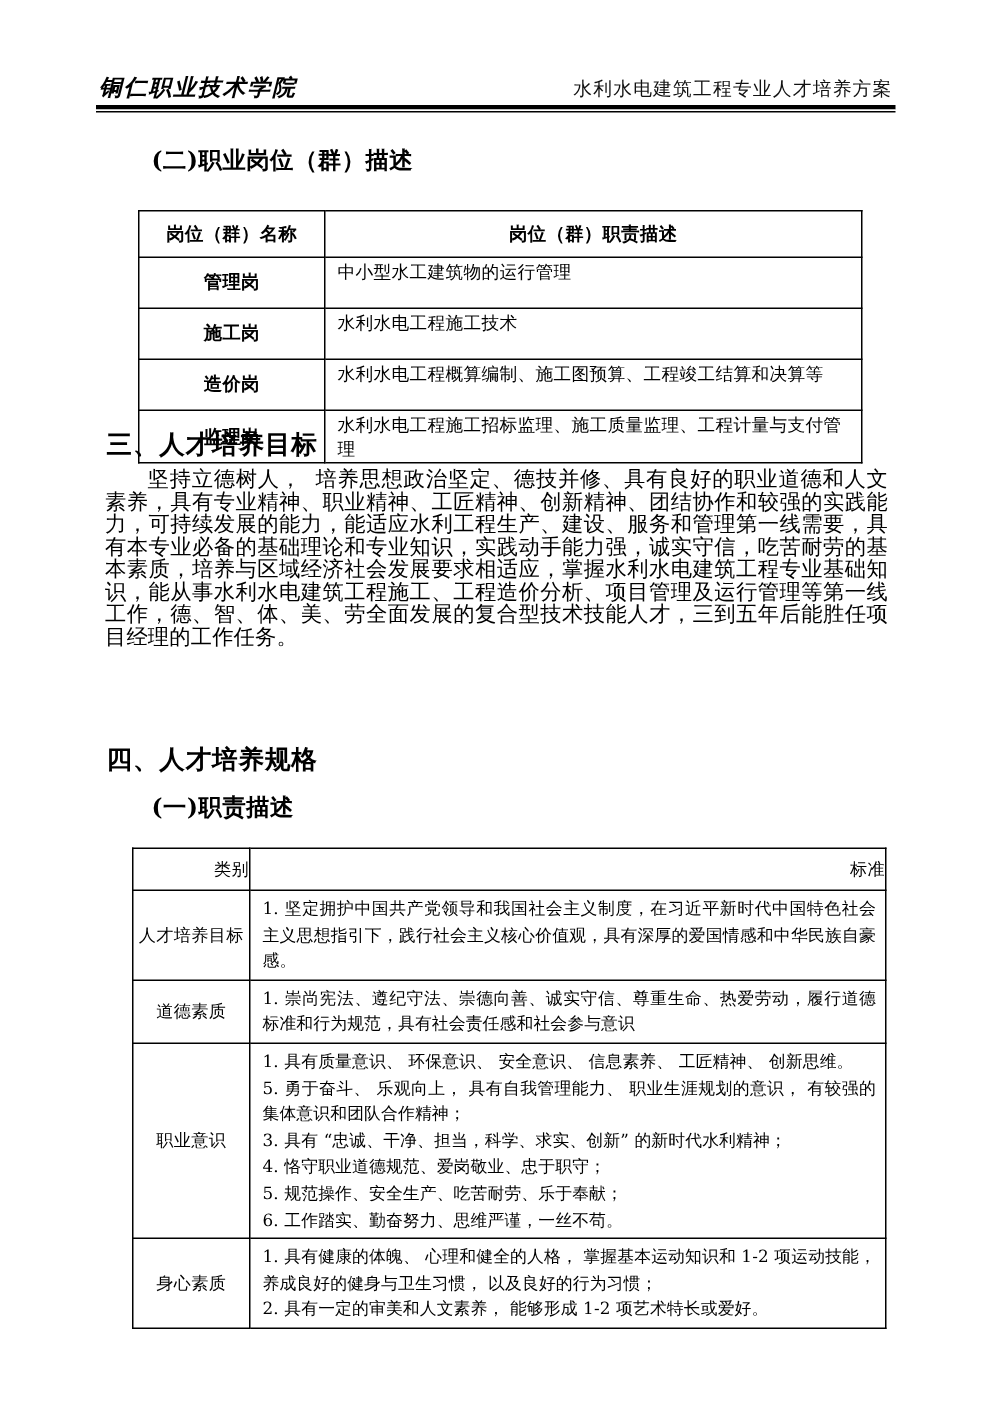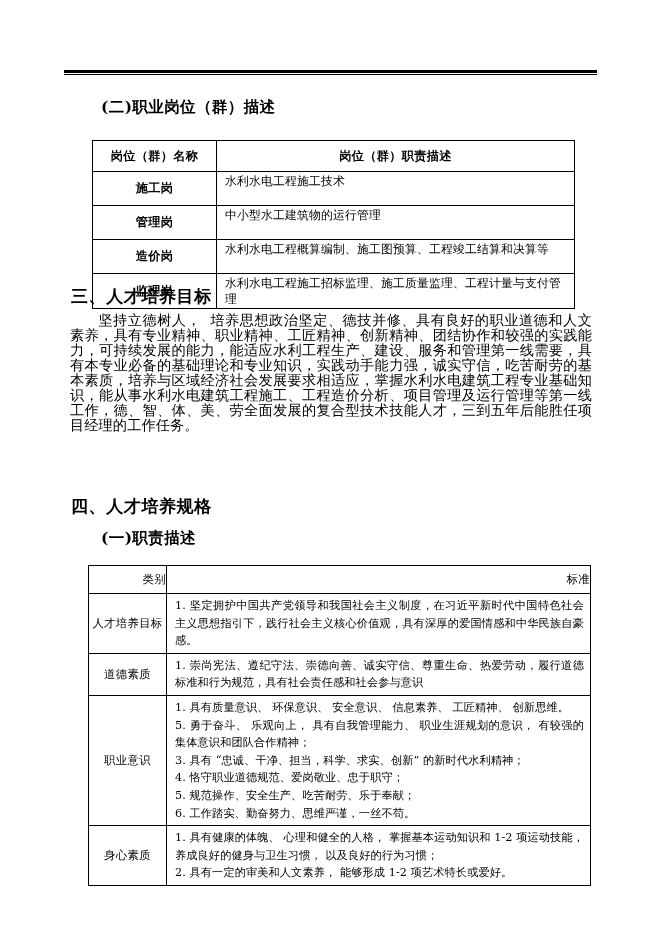--- a/index.html
+++ b/index.html
@@ -191,20 +191,24 @@
   #table-quality-standards td.std p {
     margin: 0;
   }
 </style>
 </head>
 <body>
 
 <div class="page">
 
   <div class="doc-header">
+    <div class="doc-header-row">
+      <span class="header-school">铜仁职业技术学院</span>
+      <span class="header-title">水利水电建筑工程专业人才培养方案</span>
+    </div>
     <div class="header-rule">
       <div class="thick"></div>
       <div class="gap"></div>
       <div class="thin"></div>
     </div>
   </div>
 
   <div class="h-sub" id="heading-job-desc">(二)职业岗位（群）描述</div>
 
   <table id="table-job-positions">
@@ -213,26 +217,26 @@
         <col class="c2">
       </colgroup>
     <thead>
       <tr>
         <th>岗位（群）名称</th>
         <th>岗位（群）职责描述</th>
       </tr>
     </thead>
     <tbody>
       <tr>
+        <td class="cat">管理岗</td>
+        <td class="desc">中小型水工建筑物的运行管理</td>
+      </tr>
+      <tr>
         <td class="cat">施工岗</td>
         <td class="desc">水利水电工程施工技术</td>
-      </tr>
-      <tr>
-        <td class="cat">管理岗</td>
-        <td class="desc">中小型水工建筑物的运行管理</td>
       </tr>
       <tr>
         <td class="cat">造价岗</td>
         <td class="desc">水利水电工程概算编制、施工图预算、工程竣工结算和决算等</td>
       </tr>
       <tr>
         <td class="cat">监理岗</td>
         <td class="desc">水利水电工程施工招标监理、施工质量监理、工程计量与支付管理</td>
       </tr>
     </tbody>

